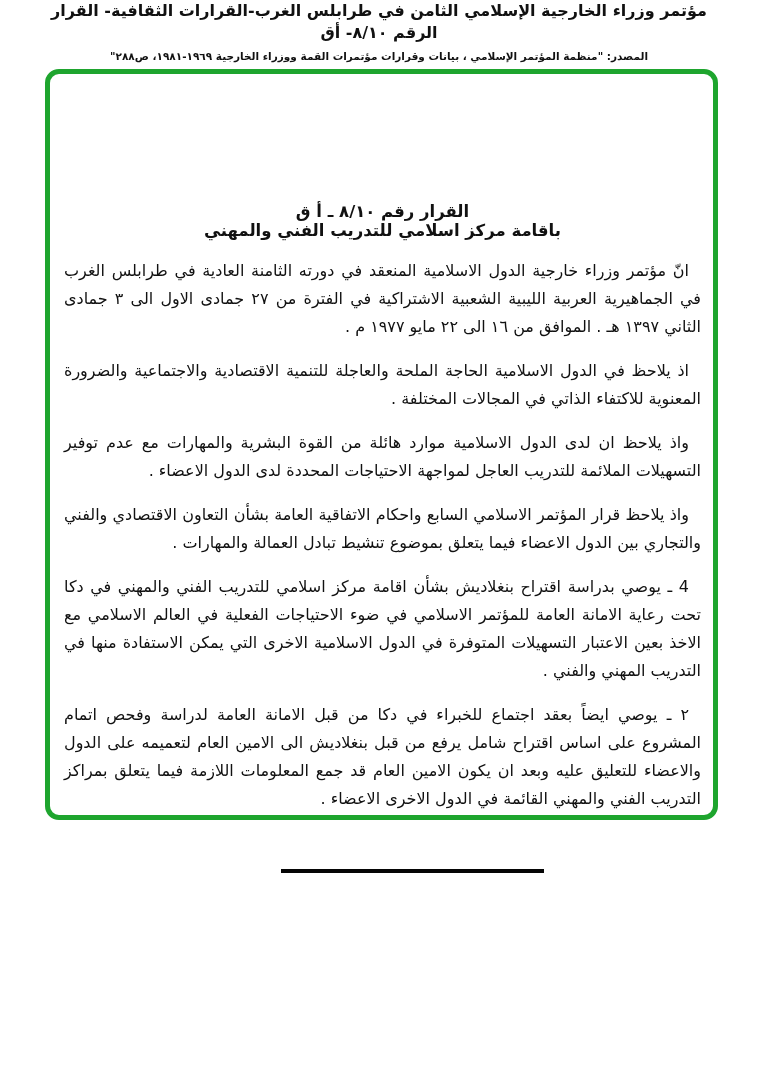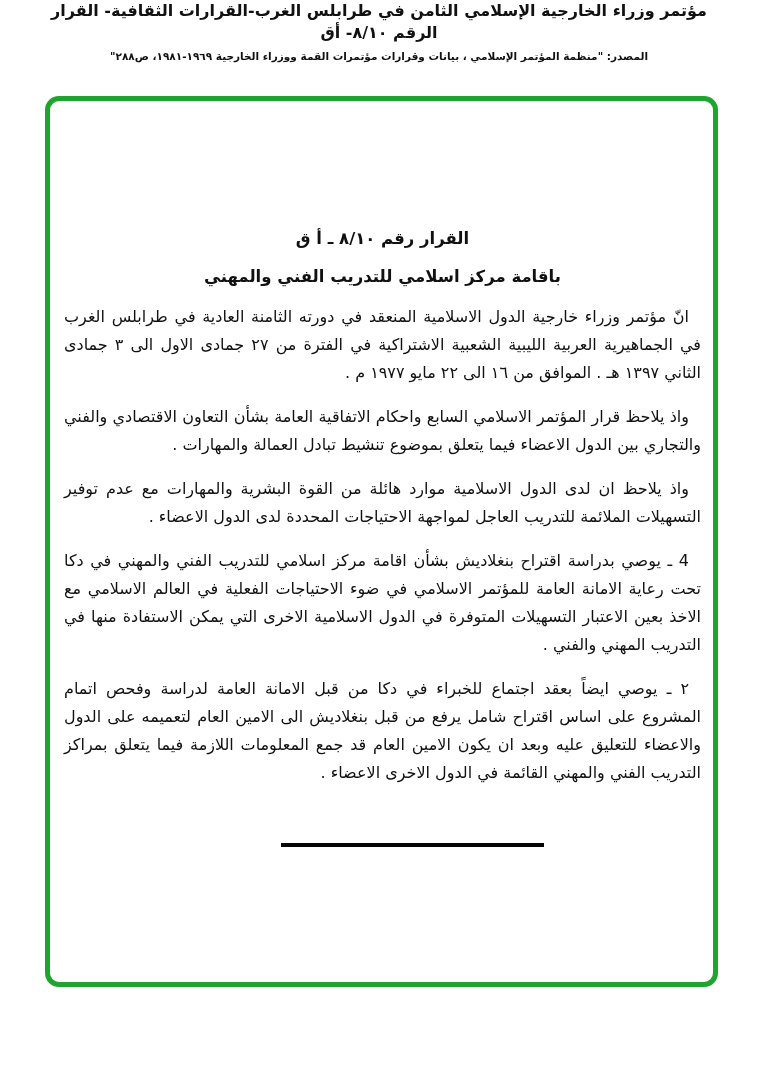--- a/index.html
+++ b/index.html
@@ -22,40 +22,40 @@
     line-height: 22px;
     padding: 0 40px;
   }
   .hdr-source {
     font-size: 10.5px;
     font-weight: bold;
     margin-top: 6px;
   }
   .frame {
     position: absolute;
-    left: 45px; top: 96px;
-    width: 673px; height: 891px;
+    left: 45px; top: 69px;
+    width: 673px; height: 751px;
     box-sizing: border-box;
     border: 5px solid #1ea52e; 
     border-radius: 14px;
     background: #ffffff;
   }
   .doc-body {
     direction: rtl;
     padding: 0 12px 0 14px;
     font-size: 16px;
   }
   .res-heading {
     text-align: center;
     font-size: 16.5px;
     font-weight: bold;
     margin: 0;
   }
   .res-heading.num  { margin-top: 128px; }
-  .res-heading.subj { margin-top: 19px; }
+  .res-heading.subj { }
   .para {
     margin: 0;
     margin-top: 16px;
     line-height: 28px;
     text-align: justify;
     text-indent: 12px;
   }
   .para.first { margin-top: 17px; }
   .divider {
     height: 4px;
@@ -74,24 +74,25 @@
 
 <div class="frame" style="border-color: rgb(30, 165, 46);">
   <div class="doc-body">
 
     <h1 class="res-heading num">القرار رقم ٨/١٠ ـ أ ق</h1>
 
     <h2 class="res-heading subj">باقامة مركز اسلامي للتدريب الفني والمهني</h2>
 
     <p class="para first">انّ مؤتمر وزراء خارجية الدول الاسلامية المنعقد في دورته الثامنة العادية في طرابلس الغرب في الجماهيرية العربية الليبية الشعبية الاشتراكية في الفترة من ٢٧ جمادى الاول الى ٣ جمادى الثاني ١٣٩٧ هـ . الموافق من ١٦ الى ٢٢ مايو ١٩٧٧ م .</p>
 
+    <p class="para">اذ يلاحظ في الدول الاسلامية الحاجة الملحة والعاجلة للتنمية الاقتصادية والاجتماعية والضرورة المعنوية للاكتفاء الذاتي في المجالات المختلفة .</p>
+
+    <p class="para">واذ يلاحظ ان لدى الدول الاسلامية موارد هائلة من القوة البشرية والمهارات مع عدم توفير التسهيلات الملائمة للتدريب العاجل لمواجهة الاحتياجات المحددة لدى الدول الاعضاء .</p>
 
     <p class="para">واذ يلاحظ قرار المؤتمر الاسلامي السابع واحكام الاتفاقية العامة بشأن التعاون الاقتصادي والفني والتجاري بين الدول الاعضاء فيما يتعلق بموضوع تنشيط تبادل العمالة والمهارات .</p>
-
-    <p class="para">واذ يلاحظ ان لدى الدول الاسلامية موارد هائلة من القوة البشرية والمهارات مع عدم توفير التسهيلات الملائمة للتدريب العاجل لمواجهة الاحتياجات المحددة لدى الدول الاعضاء .</p>
 
 
     <p class="para">4 ـ يوصي بدراسة اقتراح بنغلاديش بشأن اقامة مركز اسلامي للتدريب الفني والمهني في دكا تحت رعاية الامانة العامة للمؤتمر الاسلامي في ضوء الاحتياجات الفعلية في العالم الاسلامي مع الاخذ بعين الاعتبار التسهيلات المتوفرة في الدول الاسلامية الاخرى التي يمكن الاستفادة منها في التدريب المهني والفني .</p>
 
     <p class="para">٢ ـ يوصي ايضاً بعقد اجتماع للخبراء في دكا من قبل الامانة العامة لدراسة وفحص اتمام المشروع على اساس اقتراح شامل يرفع من قبل بنغلاديش الى الامين العام لتعميمه على الدول والاعضاء للتعليق عليه وبعد ان يكون الامين العام قد جمع المعلومات اللازمة فيما يتعلق بمراكز التدريب الفني والمهني القائمة في الدول الاخرى الاعضاء .</p>
 
     <div class="divider" style="background: rgb(5, 5, 5);"></div>
   </div>
 </div>
 

